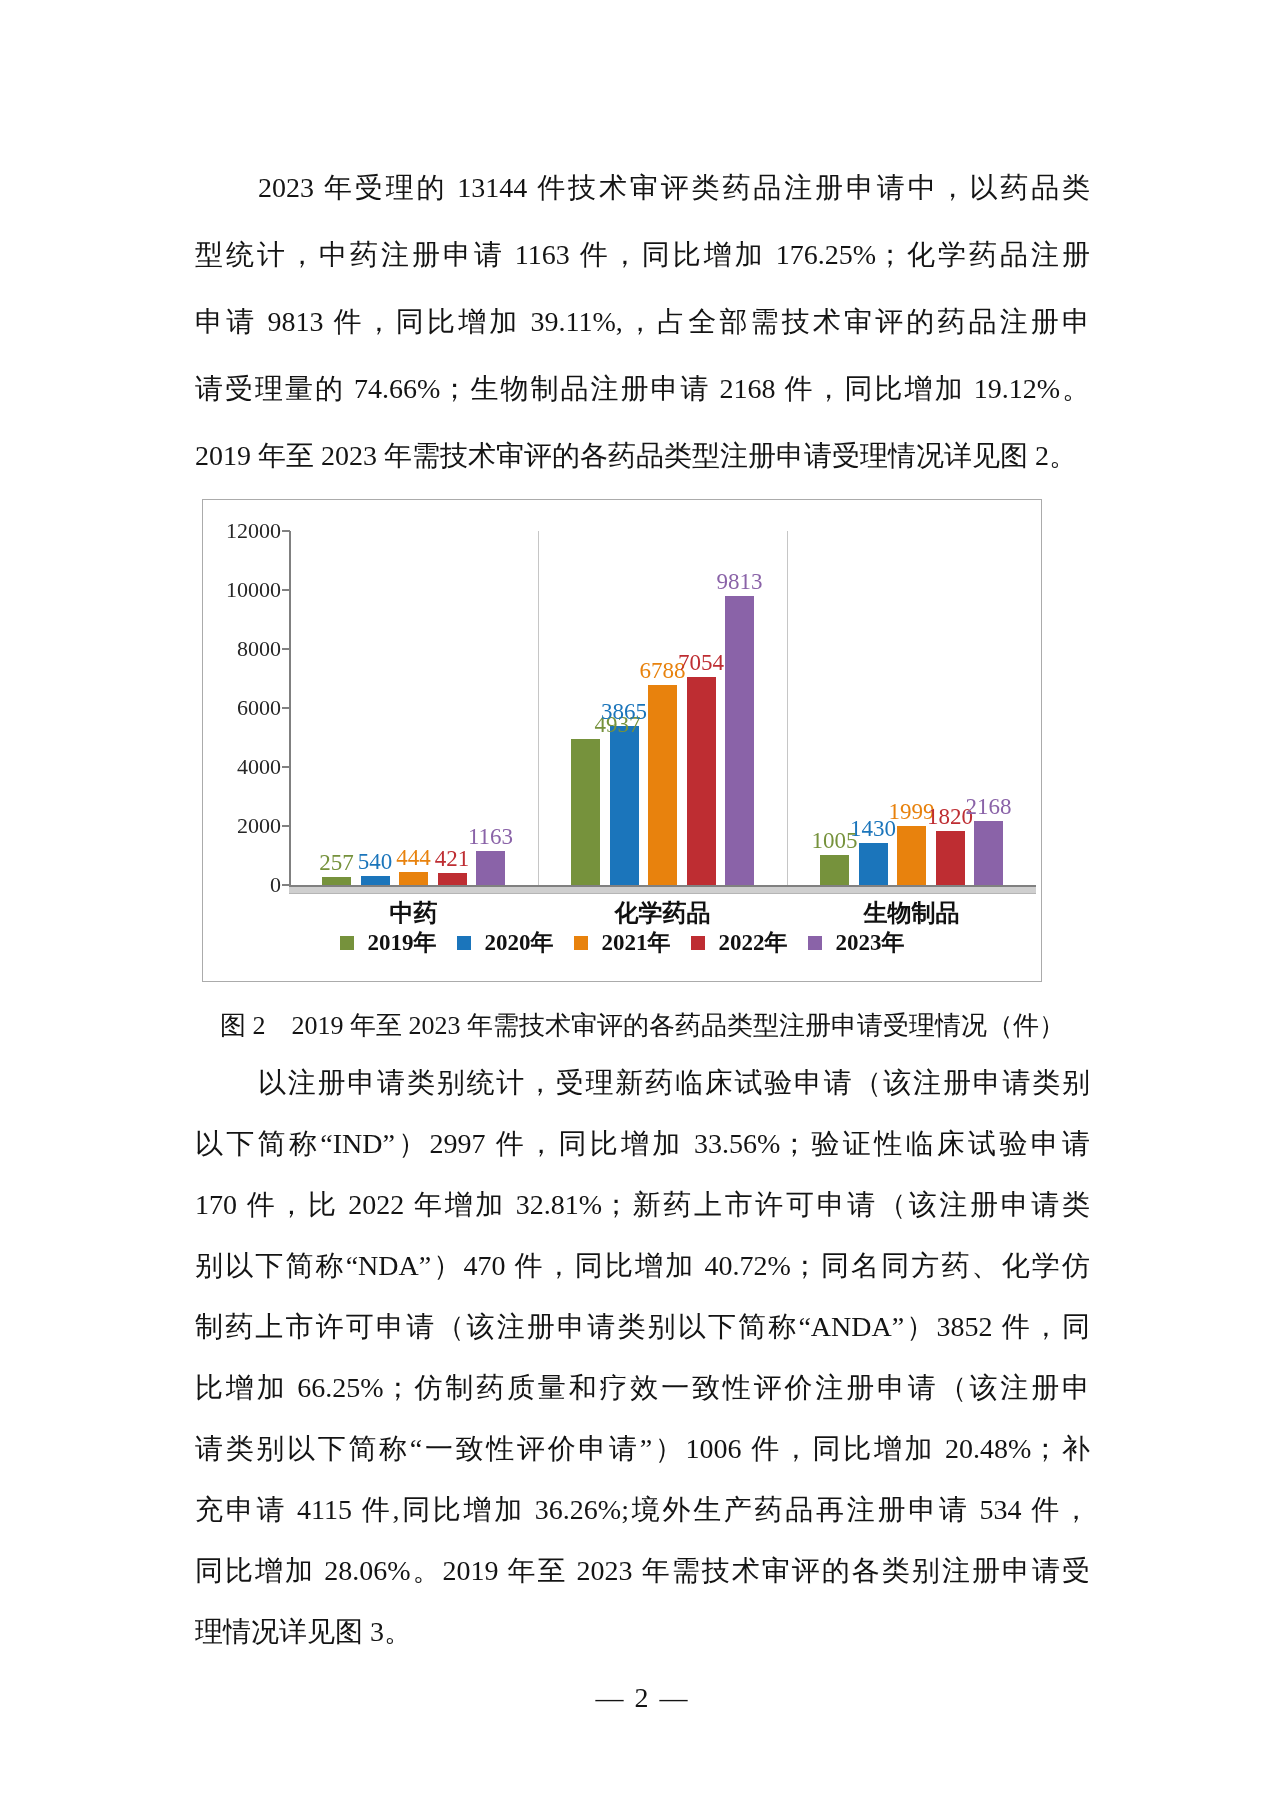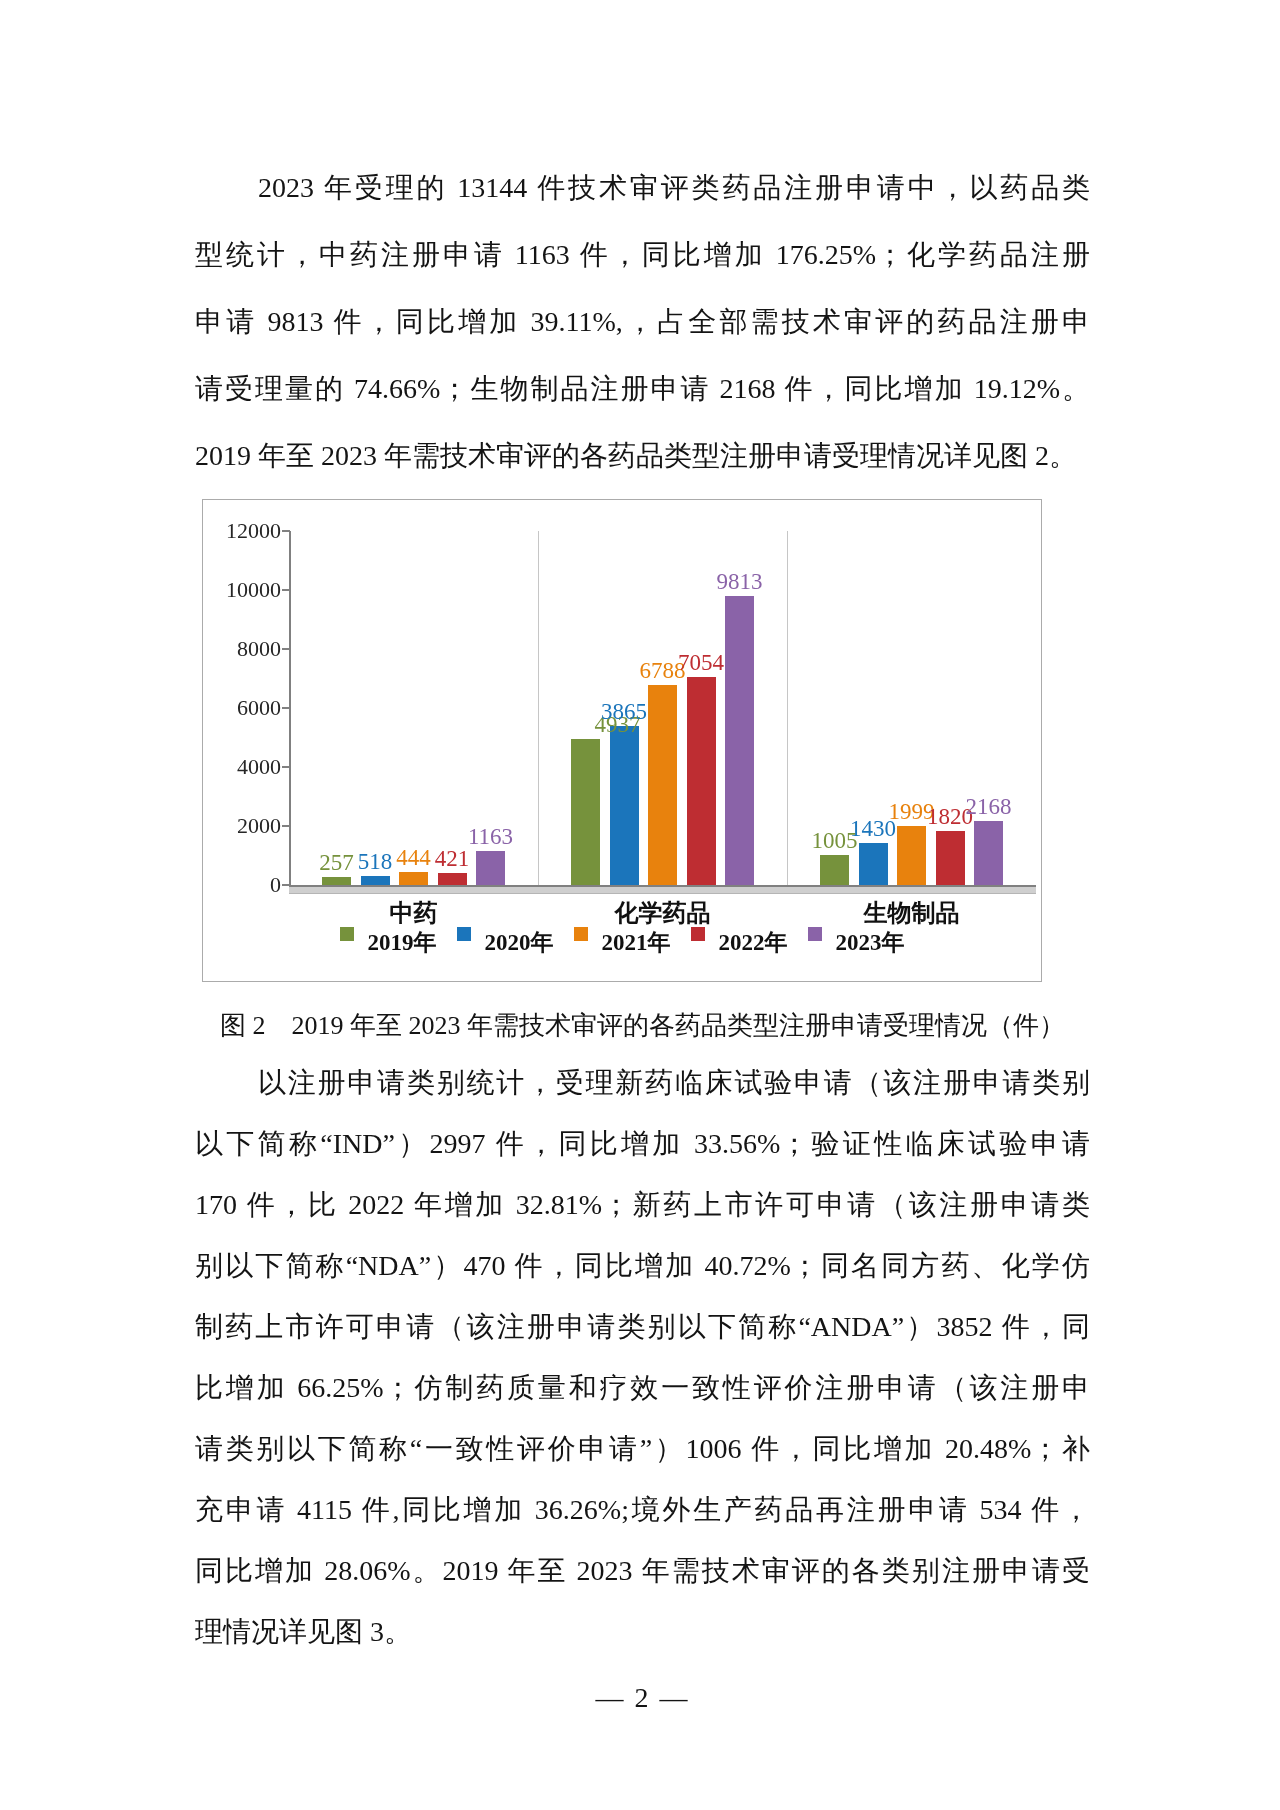--- a/index.html
+++ b/index.html
@@ -74,21 +74,21 @@
   }
   .xlabel{
     position:absolute; top:397px; width:180px;
     font-size:24px; font-weight:bold; color:#111; text-align:center;
     white-space:nowrap;
   }
   .legend{
     position:absolute; left:0; right:0; top:427px;
     display:flex; justify-content:center; align-items:center; gap:20px;
   }
-  .legend-item{ display:flex; gap:14px; }
+  .legend-item{ display:flex; align-items:center; gap:14px; }
   .legend-swatch{ width:14px; height:14px; }
   .legend-label{ font-size:23px; font-weight:bold; color:#111; white-space:nowrap; }
 </style>
 </head>
 <body>
 
 <div class="page">
 
   <div class="bline indent1" style="top:170px">2023 年受理的 13144 件技术审评类药品注册申请中，以药品类</div>
   <div class="bline" style="top:237px">型统计，中药注册申请 1163 件，同比增加 176.25%；化学药品注册</div>
@@ -112,21 +112,21 @@
       <div class="ytick-mark" style="top: 266px;"></div>
       <div class="ytick-label" style="top: 313px;">2000</div>
       <div class="ytick-mark" style="top: 325px;"></div>
       <div class="ytick-label" style="top: 372px;">0</div>
       <div class="ytick-mark" style="top: 384px;"></div>
       <div class="vsep" style="left: 335px;"></div>
       <div class="vsep" style="left: 584px;"></div>
       <div class="bar" style="left: 119px; top: 377px; height: 8px; background: rgb(118, 146, 60);"></div>
       <div class="bar-label" style="left: 88.5px; top: 350px; color: rgb(118, 146, 60);">257</div>
       <div class="bar" style="left: 157.5px; top: 376px; height: 9px; background: rgb(27, 117, 187);"></div>
-      <div class="bar-label" style="left: 127px; top: 349px; color: rgb(27, 117, 187);">518</div>
+      <div class="bar-label" style="left: 127px; top: 349px; color: rgb(27, 117, 187);">540</div>
       <div class="bar" style="left: 196px; top: 372px; height: 13px; background: rgb(232, 130, 13);"></div>
       <div class="bar-label" style="left: 165.5px; top: 345px; color: rgb(232, 130, 13);">444</div>
       <div class="bar" style="left: 234.5px; top: 373px; height: 12px; background: rgb(190, 45, 50);"></div>
       <div class="bar-label" style="left: 204px; top: 346px; color: rgb(190, 45, 50);">421</div>
       <div class="bar" style="left: 273px; top: 351px; height: 34px; background: rgb(138, 99, 168);"></div>
       <div class="bar-label" style="left: 242.5px; top: 324px; color: rgb(138, 99, 168);">1163</div>
       <div class="xlabel" style="left: 120.5px;">中药</div>
       <div class="bar" style="left: 368px; top: 239px; height: 146px; background: rgb(118, 146, 60);"></div>
       <div class="bar-label" style="left: 337.5px; top: 212px; color: rgb(118, 146, 60); margin-left: 32px;">4937</div>
       <div class="bar" style="left: 406.5px; top: 226px; height: 159px; background: rgb(27, 117, 187);"></div>

